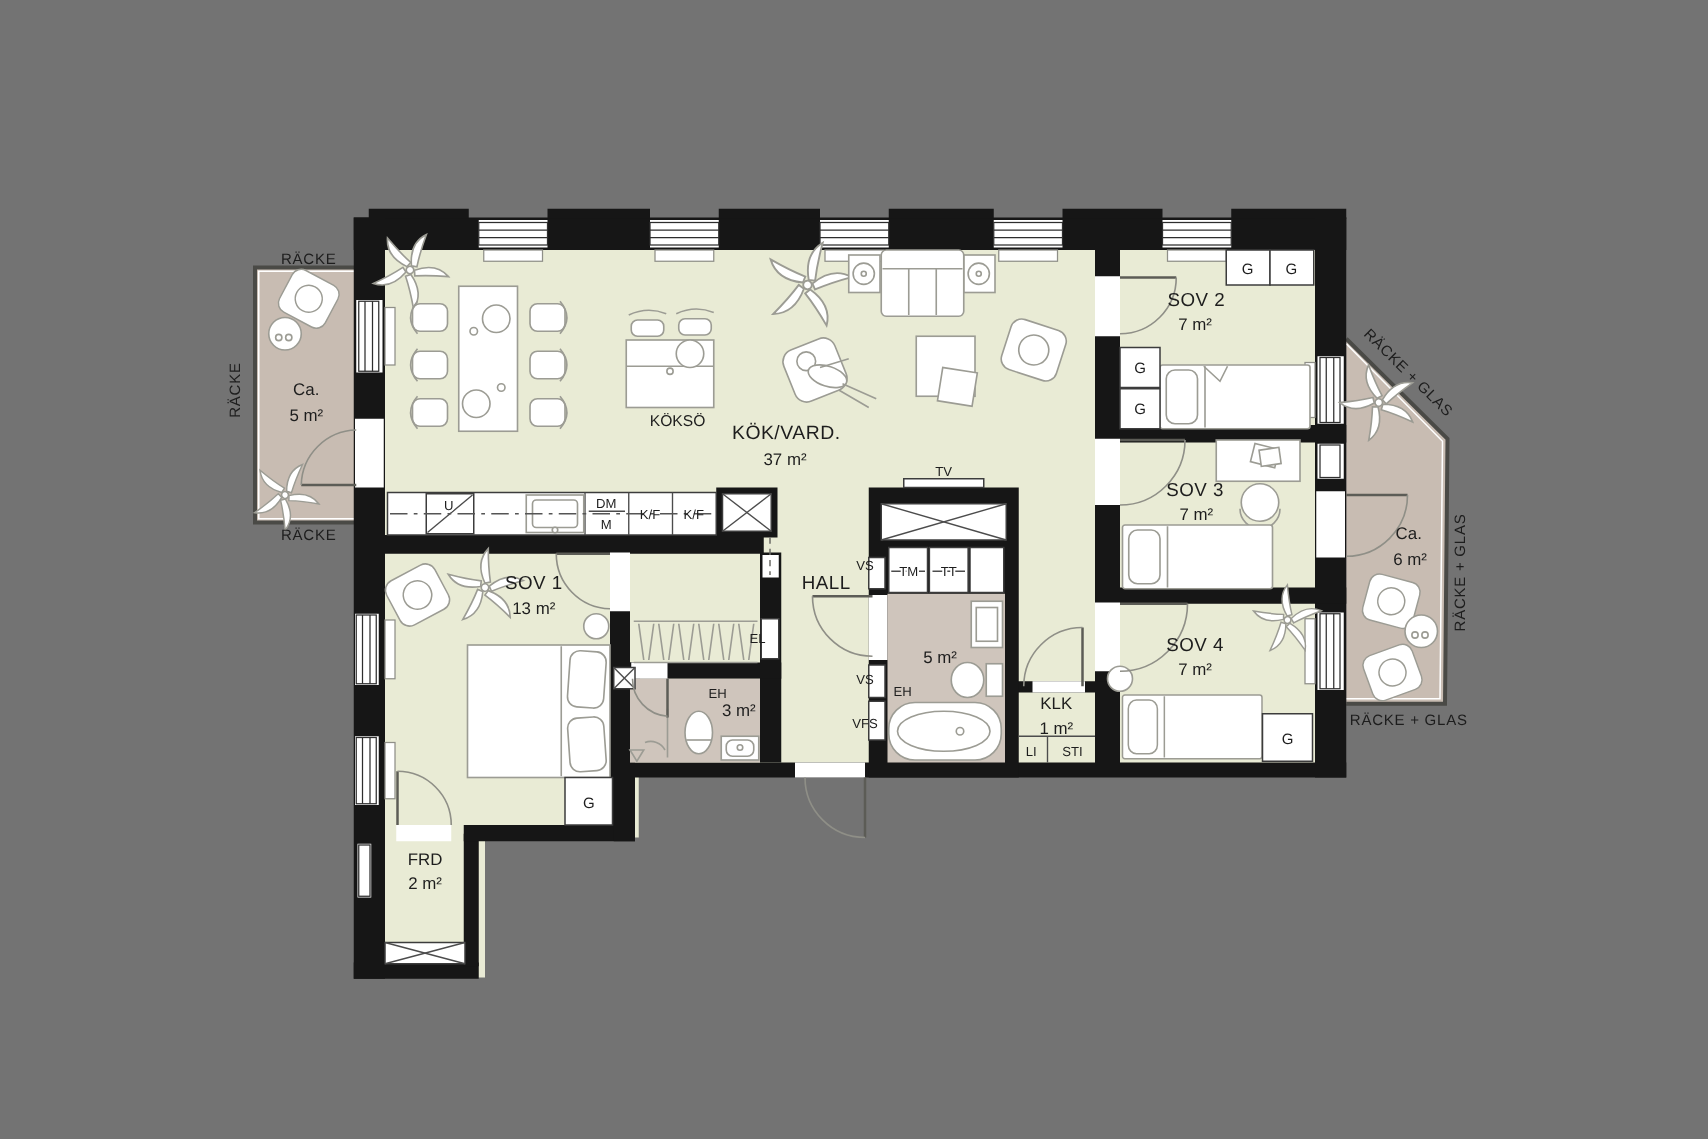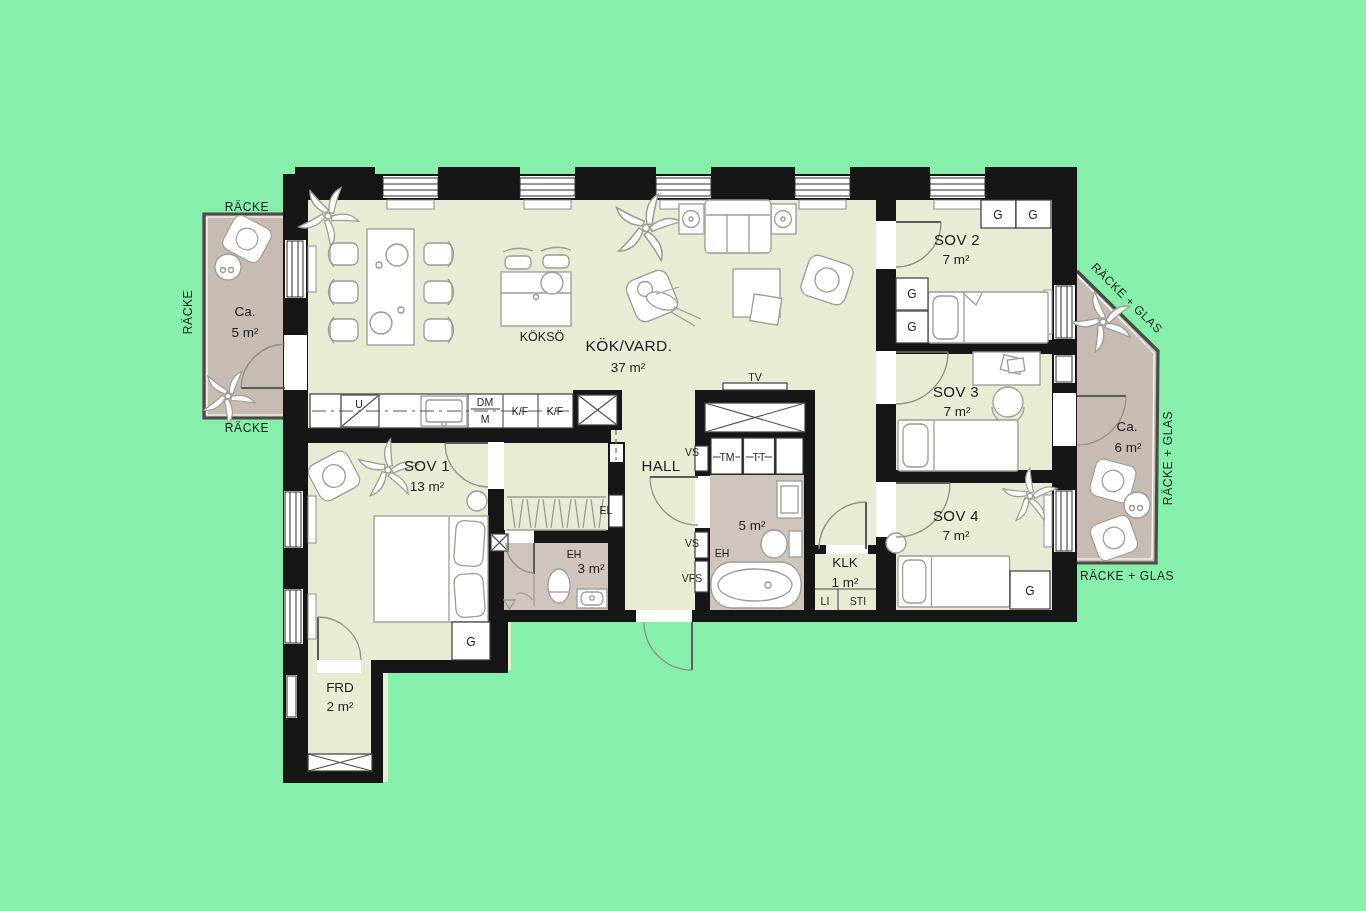--- a/index.html
+++ b/index.html
@@ -1,16 +1,16 @@
 <!DOCTYPE html>
 <html style="--wall-color: #161616; --floor-color: #e9ebd5; --balcony-color: #c8bcb2; --wet-color: #cfc5bc; --furniture-line: #9c9c94; --text-color: #1d1d1d;"><head>
 <meta charset="utf-8">
 <style>
   html,body{margin:0;padding:0;background:#ffffff;}
-  #stage{position:relative;width:1366px;height:911px;background:#86efac;overflow:hidden;
+  #stage{position:relative;width:1366px;height:911px;background:#737373;overflow:hidden;
          font-family:"Liberation Sans",sans-serif;}
   svg{position:absolute;left:0;top:0;}
   .floor{fill:var(--floor-color,#e9ebd5);}
   .balc{fill:var(--balcony-color,#c8bcb2);}
   .wet{fill:var(--wet-color,#cfc5bc);}
   .wall{fill:var(--wall-color,#161616);}
   .open{fill:#ffffff;}
   .win{fill:#ffffff;stroke:#2e2e2e;stroke-width:1;}
   .winln{stroke:#2e2e2e;stroke-width:1;fill:none;}
   .sill{fill:#ffffff;stroke:#8f8f88;stroke-width:1;}

